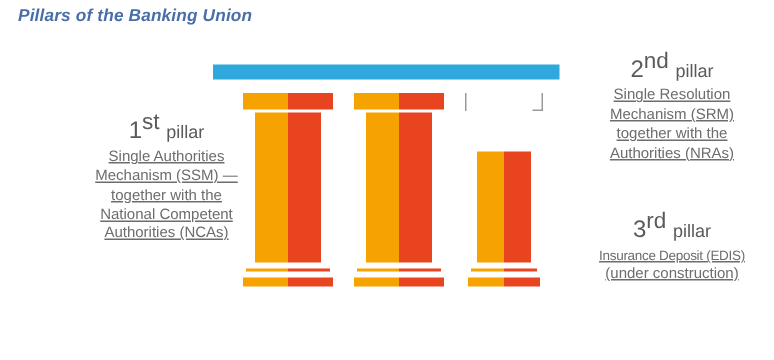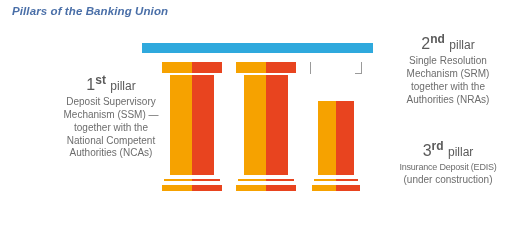--- a/index.html
+++ b/index.html
@@ -48,24 +48,24 @@
   
   .bracket{position:absolute;}
   .bracket i{position:absolute;background:#9a9a9a;display:block;}
 
   
   .txtblock{position:absolute;}
   .pillar-head{
     font-size:16px;color:#5a5a5a;line-height:1.05;
     white-space:nowrap;margin-bottom:2px;
   }
-  .pillar-head sup{font-size:12px;vertical-align:super;font-weight:bold;}
+  .pillar-head sup{font-size:15px;vertical-align:super;}
   .pillar-head .word{font-size:12px;}
   .pillar-body{
-    font-size:10px;color:#6d6d6d;line-height:1.28;
+    font-size:10px;color:#6d6d6d;line-height:1.28;text-decoration:underline;
   }
   .pillar-body .sm{font-size:9px;letter-spacing:-.2px;}
   .narrow{display:block;}
 </style>
 </head>
 <body>
 
 <div id="stage">
 
   <div class="title">Pillars of the Banking Union</div>
@@ -140,21 +140,21 @@
       </div>
     </div>
   </div>
 
   <div class="txtblock" style="left:62px;top:74px;width:98px;">
     <div class="pillar-head">
       <span>1</span><sup>st</sup>
       <span class="word">pillar</span>
     </div>
     <div class="pillar-body">
-      <span class="narrow">Deposit Supervisory</span>
+      <span class="narrow">Single Authorities</span>
       <span class="narrow">Mechanism (SSM) —</span>
       <span class="narrow">together with the</span>
       <span class="narrow">National Competent</span>
       <span class="narrow">Authorities (NCAs)</span>
     </div>
   </div>
 
   <div class="txtblock" style="left:386px;top:33px;width:124px;">
     <div class="pillar-head">
       <span>2</span><sup>nd</sup>

